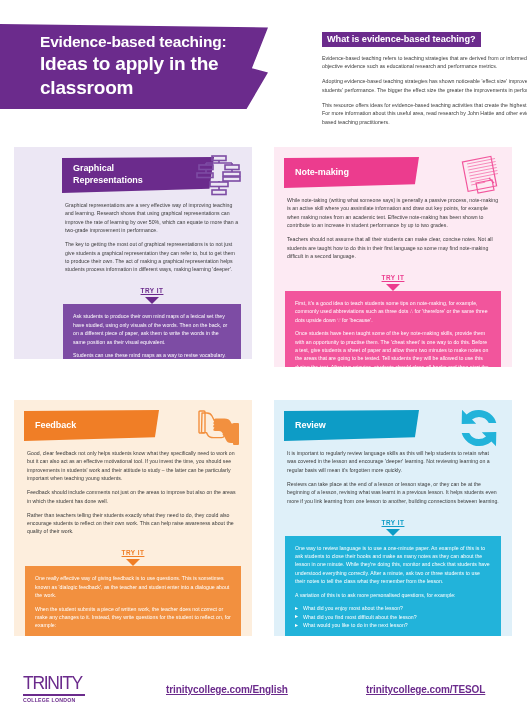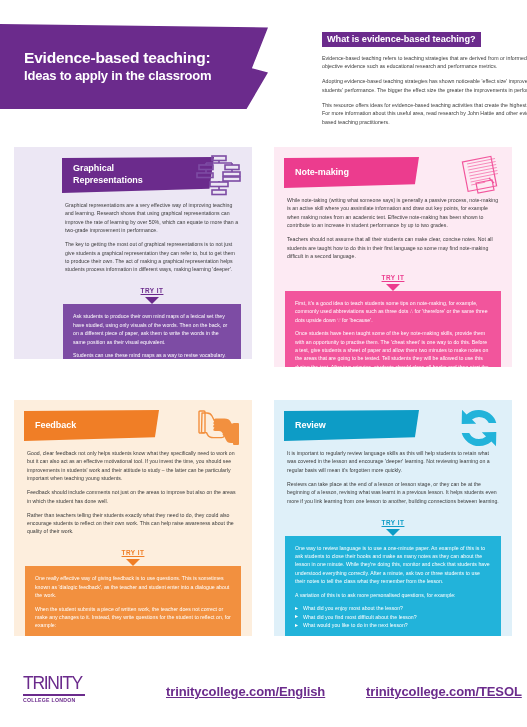--- a/index.html
+++ b/index.html
@@ -10,24 +10,24 @@
     overflow: hidden;
   }
   .page { position: relative; width: 527px; height: 727px; background: #fff; }
 
   
   .hero {
     position: absolute; left: 0; top: 24px; width: 268px; height: 85px;
     background: #6B2B8C;
     clip-path: polygon(0 0, 100% 4%, 94% 52%, 100% 57%, 92% 100%, 0 100%);
     display: flex; flex-direction: column; justify-content: center;
-    padding-left: 24px; padding-right: 40px;
+    padding-left: 40px; padding-right: 40px;
   }
   .hero-l1 { color: #fff; font-size: 15.5px; font-weight: bold; letter-spacing: -0.2px; line-height: 1.18; }
-  .hero-l2 { color: #fff; font-size: 13px; font-weight: bold; letter-spacing: -0.2px; line-height: 1.25; margin-top: 1px; }
+  .hero-l2 { color: #fff; font-size: 19px; font-weight: bold; letter-spacing: -0.2px; line-height: 1.25; margin-top: 1px; }
 
   .intro { position: absolute; left: 283px; top: 28px; width: 232px; margin-left: 39px; }
   .intro-title {
     display: inline-block; background: #6B2B8C; color: #fff;
     font-size: 9.2px; font-weight: bold; padding: 2.5px 5px 3px 5px; letter-spacing: -0.05px;
   }
   .intro p {
     font-size: 5.25px; line-height: 1.62; color: #3b3b3b; margin-top: 6.5px;
     text-align: left; letter-spacing: 0.02px;
   }
@@ -86,21 +86,21 @@
   
   .footer { position: absolute; left: 0; bottom: 0; width: 527px; height: 70px; }
   .logo { position: absolute; left: 23px; top: 18px; width: 88px; }
   .logo-word {
     font-size: 17.5px; font-weight: normal; color: #6B2B8C; letter-spacing: -1.3px; line-height: 1;
   }
   .logo-sub {
     font-size: 5.2px; font-weight: bold; color: #6B2B8C; letter-spacing: 0.25px;
     border-top: 2.2px solid #6B2B8C; padding-top: 1.2px; margin-top: 1px; width: 62px;
   }
-  .flink { position: absolute; top: 27px; font-size: 13px; font-weight: bold; color: #6B2B8C; letter-spacing: -0.1px; }
+  .flink { position: absolute; top: 27px; font-size: 10px; font-weight: bold; color: #6B2B8C; letter-spacing: -0.1px; }
   .flink-en { left: 166px; }
   .flink-te { left: 366px; }
 </style>
 </head>
 <body>
 
 <div class="page">
 
   <div class="hero">
     <div class="hero-l1">Evidence-based teaching:</div>

